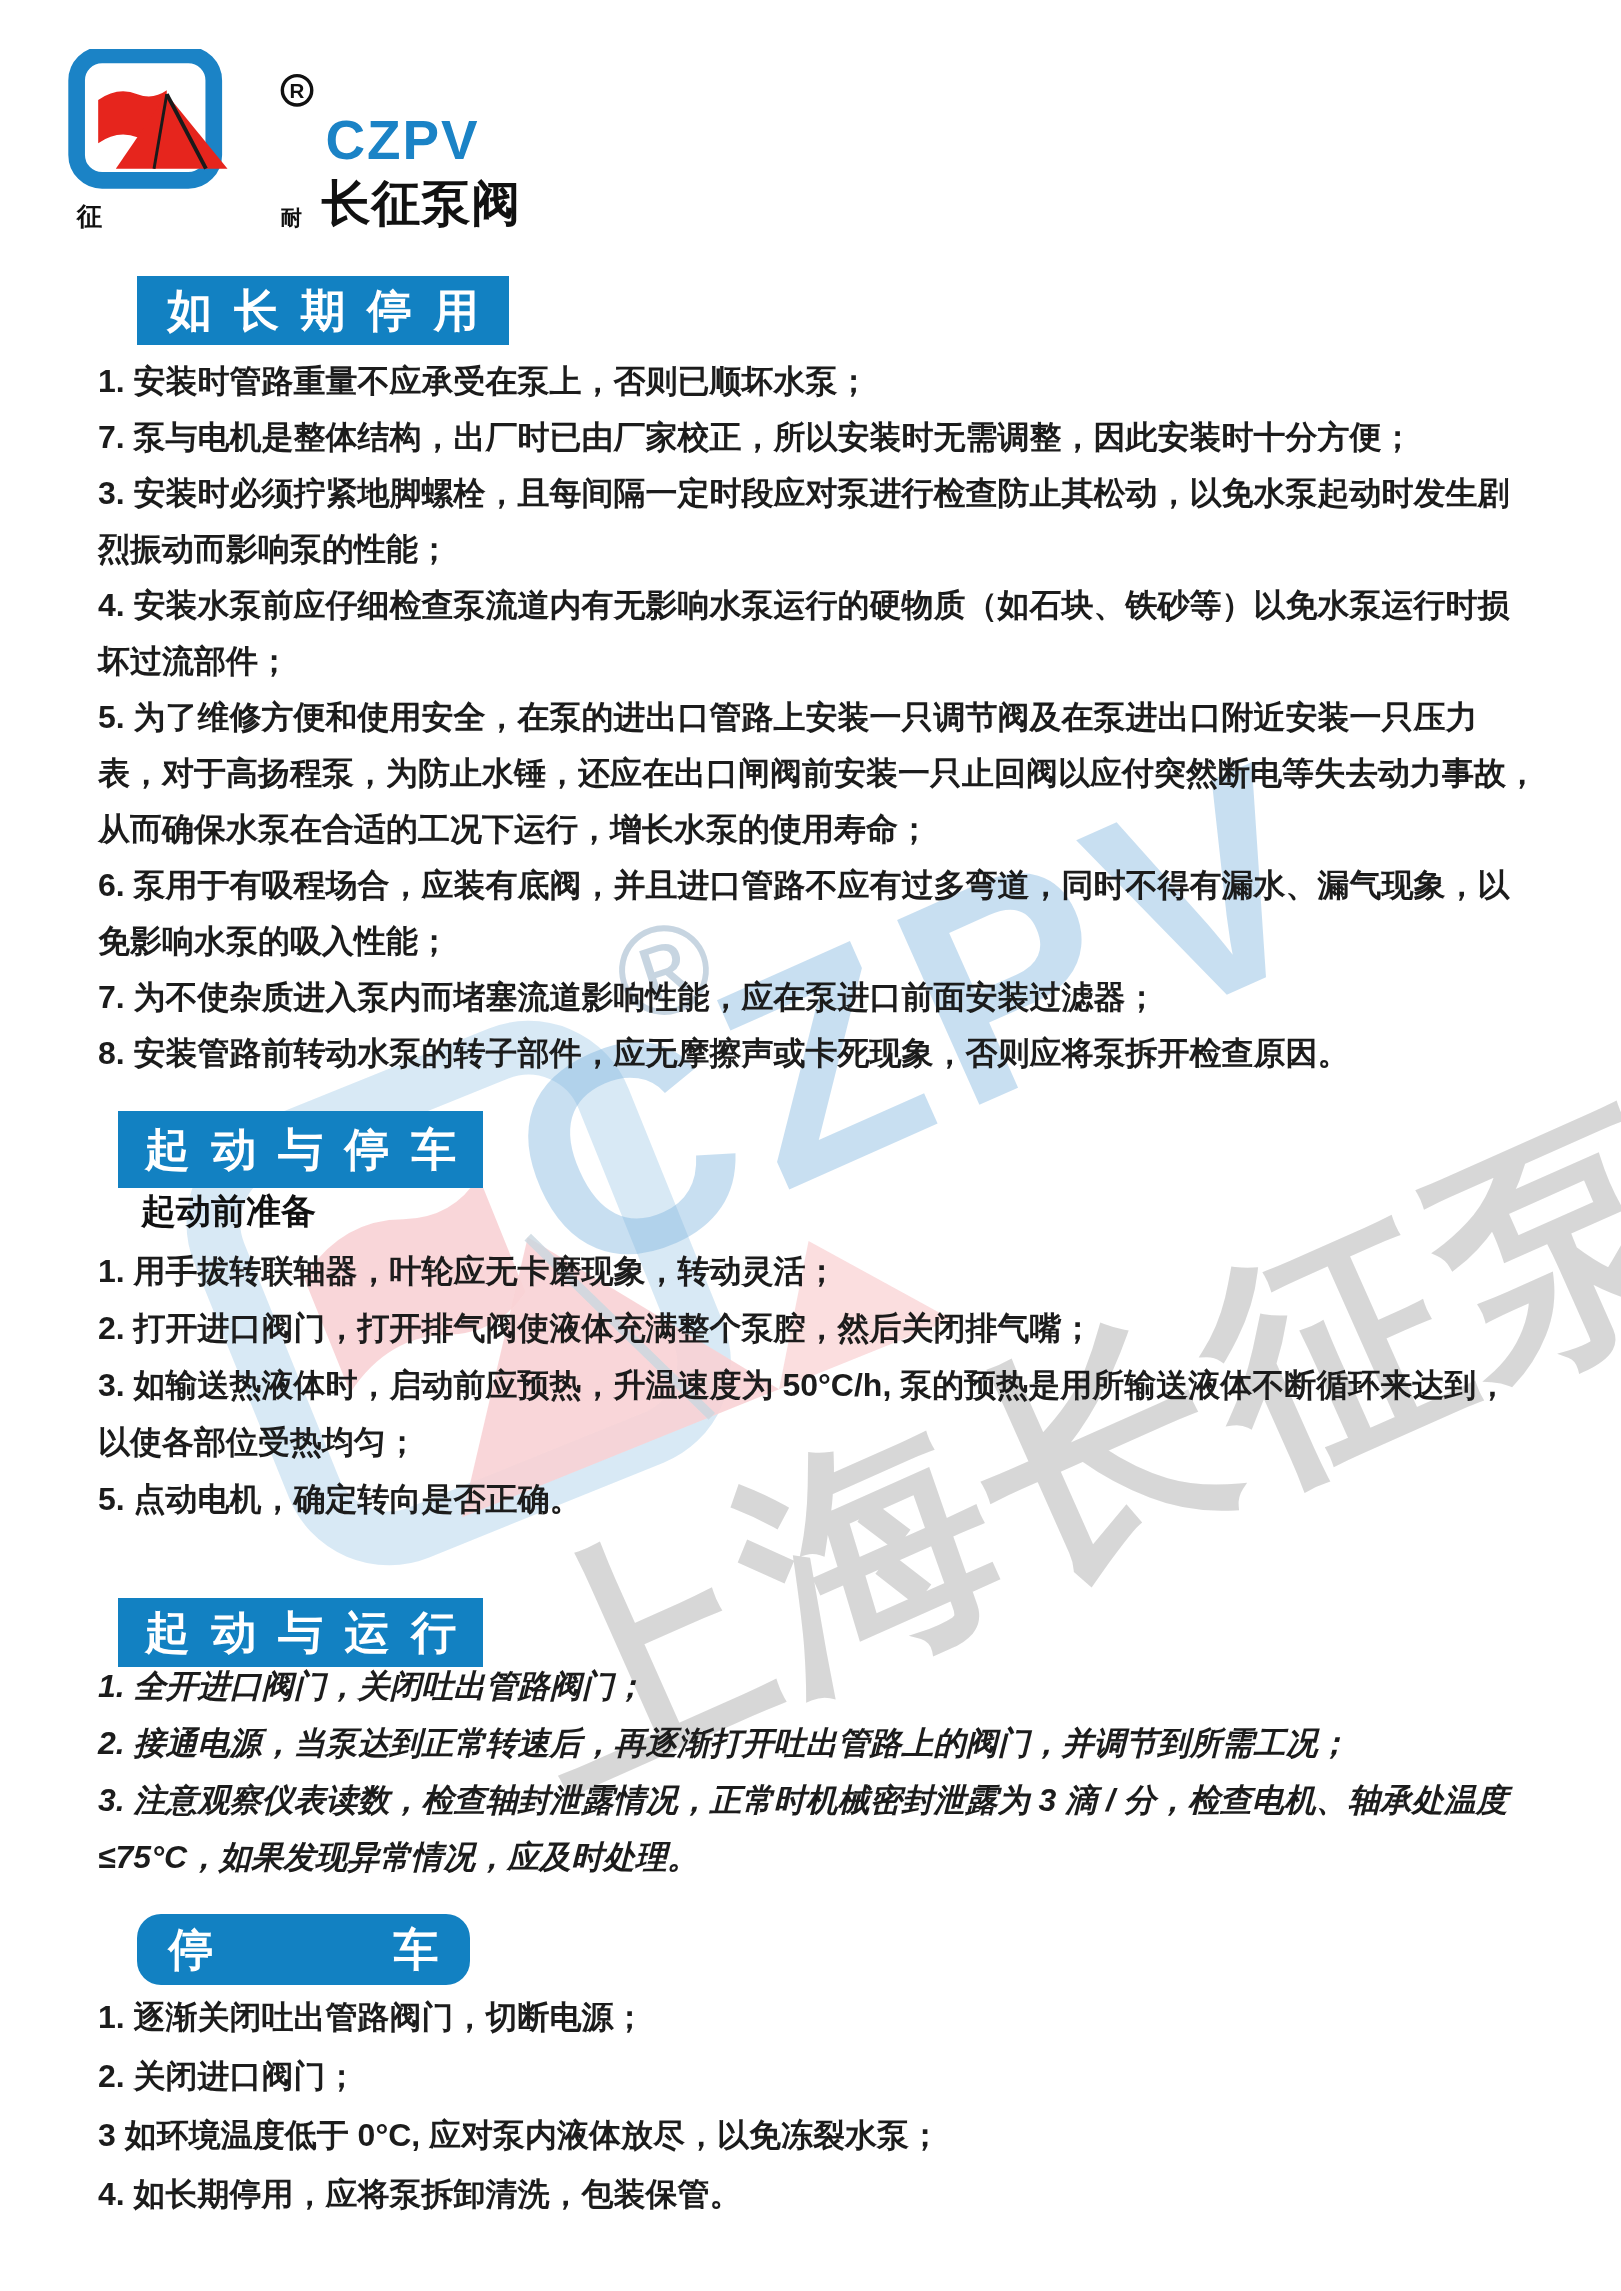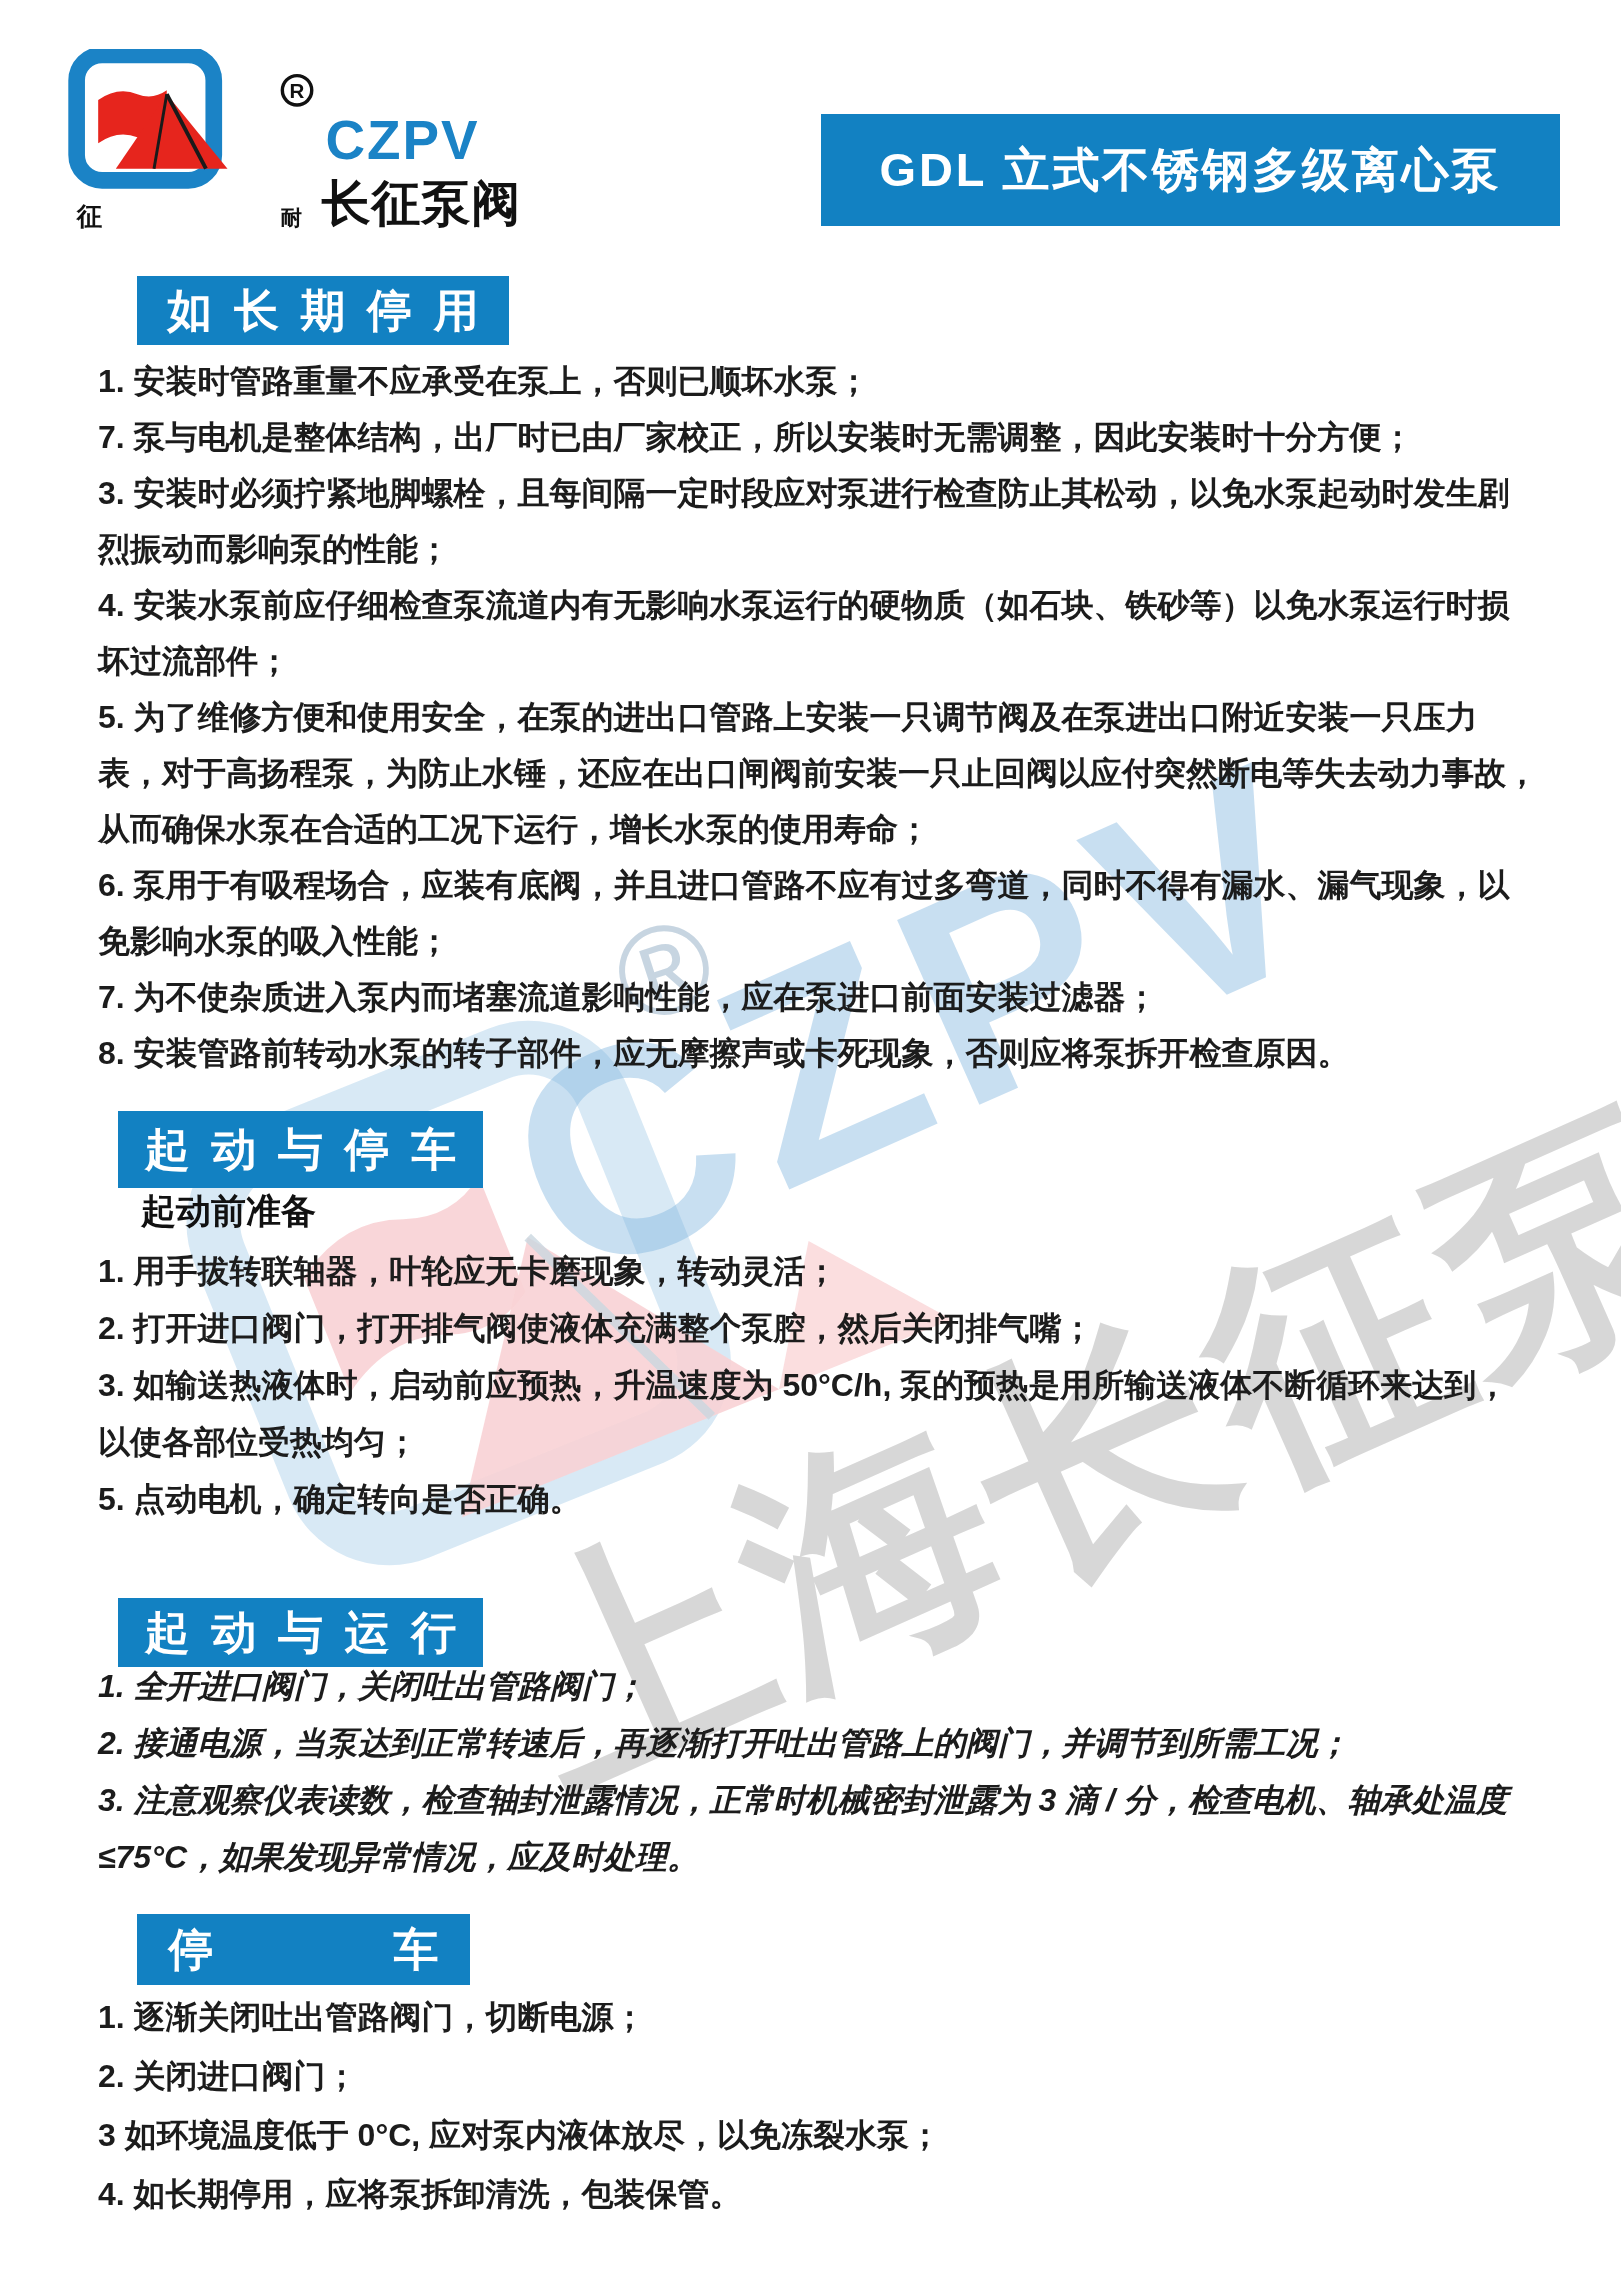--- a/index.html
+++ b/index.html
@@ -30,21 +30,21 @@
   .titlebar span{color:#fff;font-size:47px;font-weight:bold;letter-spacing:2.9px;}
   
   .secbar{position:absolute;z-index:2;background:var(--accent);
     display:flex;align-items:center;justify-content:center;}
   .secbar span{color:#fff;font-size:45px;font-weight:bold;letter-spacing:21.6px;
     margin-left:21.6px;white-space:pre;}
   .secbar.wide span{letter-spacing:0;margin-left:0;}
   .bar-s1{left:137px;top:276px;width:372px;height:69px;}
   .bar-s2{left:118px;top:1111px;width:365px;height:77px;}
   .bar-s3{left:118px;top:1598px;width:365px;height:69px;}
-  .bar-s4{left:137px;top:1914px;width:333px;height:71px;}
+  .bar-s4{left:137px;top:1914px;width:333px;height:71px;border-radius:24px;}
   .items{position:absolute;z-index:1;font-size:32px;font-weight:600;
     color:#1c1c1c;}
   .items p{margin:0;}
   .items-s1{left:98px;top:353px;width:1441px;line-height:56px;}
   .items-s2{left:98px;top:1243px;width:1441px;line-height:57px;}
   .items-s3{left:98px;top:1658px;width:1451px;line-height:57px;font-style:italic;}
   .items-s4{left:98px;top:1988px;width:1441px;line-height:59px;}
   .subtitle{position:absolute;left:120px;top:1188px;z-index:1;
     font-size:35px;font-weight:bold;color:#111;margin-left:21px;}
   .page{--accent:#1281c2;}
@@ -78,23 +78,20 @@
     <g>
       <circle cx="243" cy="42" r="15" fill="none" stroke="#111" stroke-width="3.5"></circle>
       <text x="243" y="50" text-anchor="middle" font-size="21" font-weight="bold" fill="#111">R</text>
     </g>
     <text x="272" y="112" font-size="56" font-weight="bold" fill="#1b83c6" letter-spacing="2">CZPV</text>
     <text x="268" y="174" font-size="50" font-weight="bold" fill="#111" letter-spacing="1">长征泵阀</text>
     <text x="18" y="180" font-size="26" font-weight="bold" fill="#111">征</text>
     <text x="226" y="180" font-size="22" font-weight="bold" fill="#111">耐</text>
   </svg>
 
-  <div class="titlebar">
-    <span>GDL 立式不锈钢多级离心泵</span>
-  </div>
 
   <div class="secbar bar-s1">
     <span>如长期停用</span>
   </div>
   <div class="items items-s1">
       <p>1. 安装时管路重量不应承受在泵上，否则已顺坏水泵；</p>
       <p>7. 泵与电机是整体结构，出厂时已由厂家校正，所以安装时无需调整，因此安装时十分方便；</p>
       <p>3. 安装时必须拧紧地脚螺栓，且每间隔一定时段应对泵进行检查防止其松动，以免水泵起动时发生剧烈振动而影响泵的性能；</p>
       <p>4. 安装水泵前应仔细检查泵流道内有无影响水泵运行的硬物质（如石块、铁砂等）以免水泵运行时损坏过流部件；</p>
       <p>5. 为了维修方便和使用安全，在泵的进出口管路上安装一只调节阀及在泵进出口附近安装一只压力表，对于高扬程泵，为防止水锤，还应在出口闸阀前安装一只止回阀以应付突然断电等失去动力事故，从而确保水泵在合适的工况下运行，增长水泵的使用寿命；</p>

